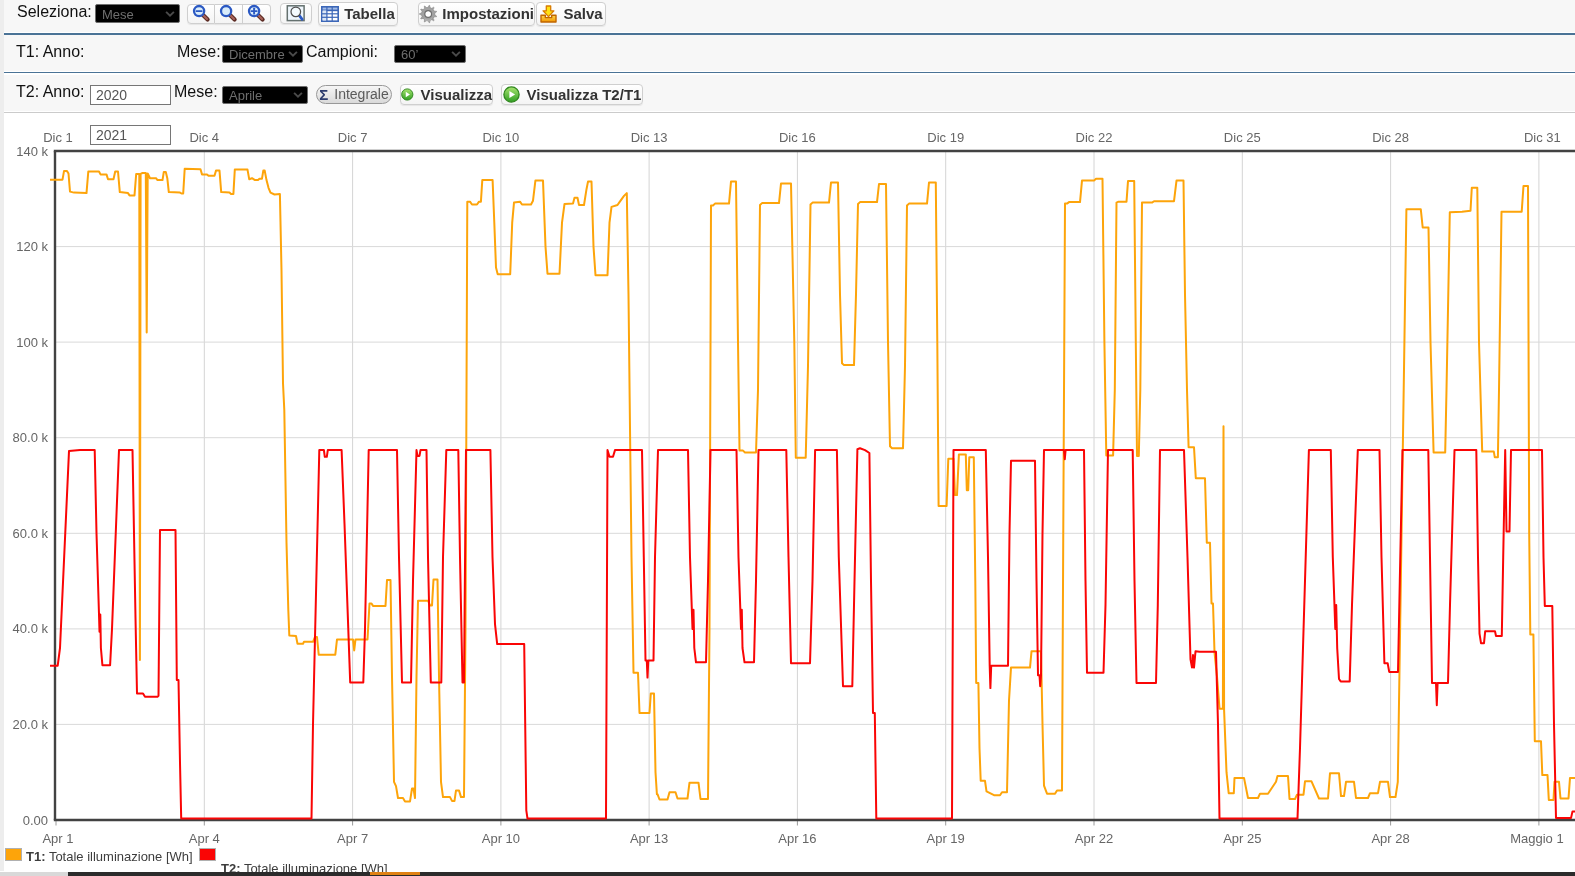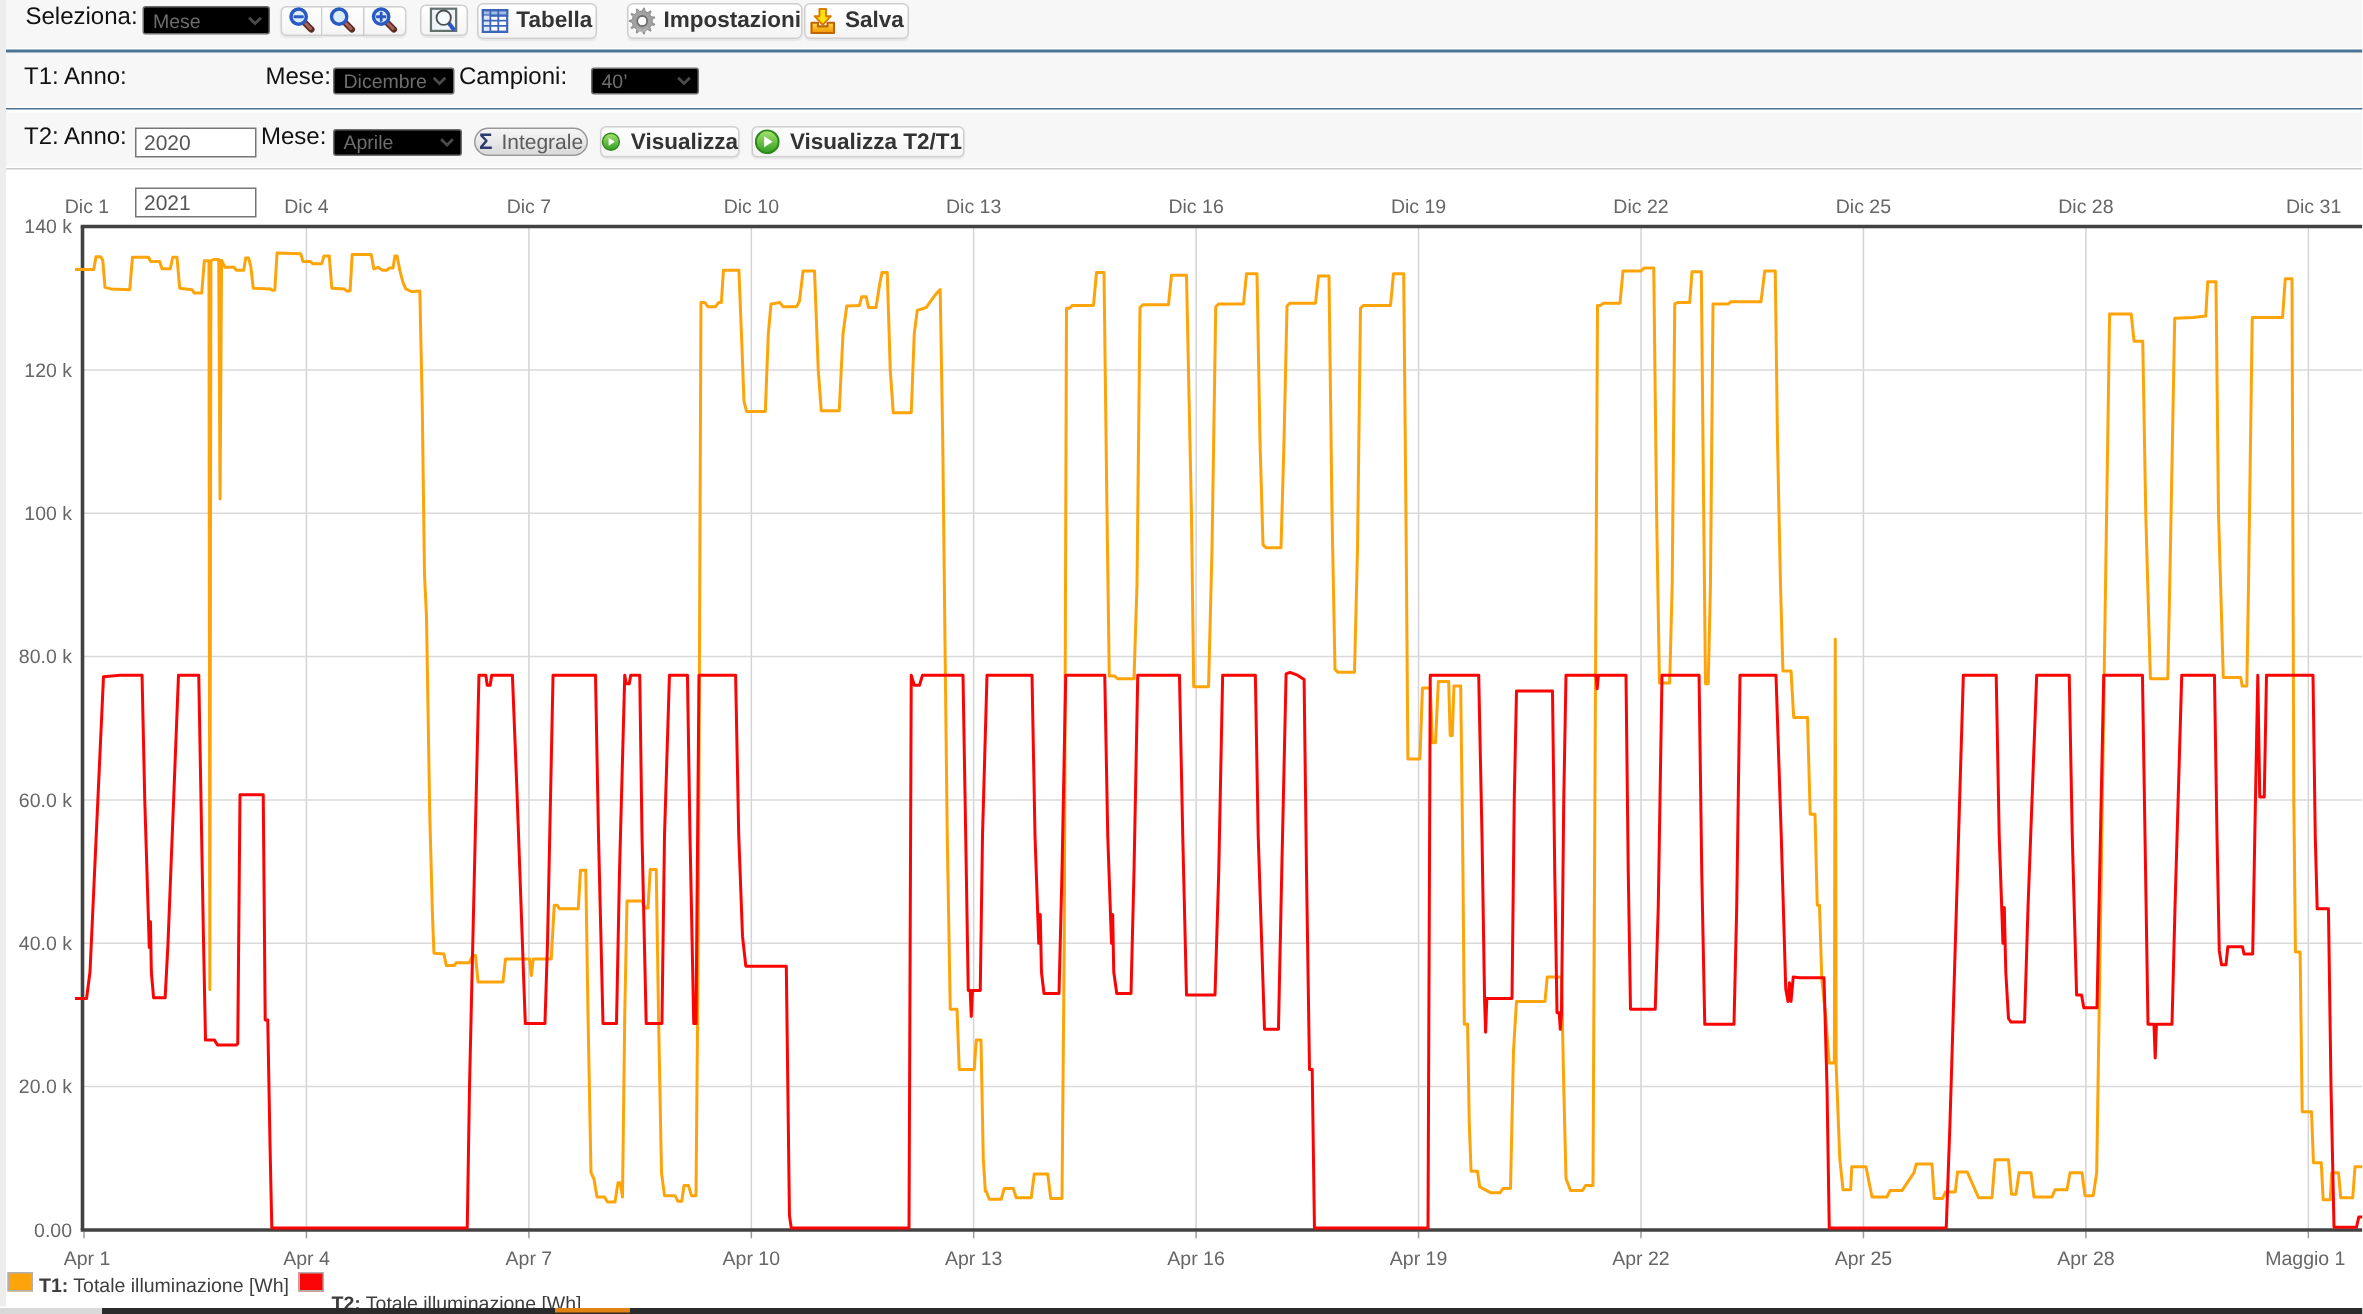--- a/index.html
+++ b/index.html
@@ -104,21 +104,21 @@
 <div class="inp" style="left:90px;top:43.5px;width:80.5px;height:20px;">2020</div>
 <span class="lbl" style="left:177px;top:42.5px;">Mese:</span>
 <div class="sel" style="left:222px;top:45px;width:81px;height:18px;">
     <span class="selt">Dicembre</span>
     <span class="chev" style="right:4px;"><svg width="10" height="7" viewBox="0 0 10 7">
         <polyline points="1.1,1.3 5,5.2 8.9,1.3" fill="none" stroke="#4a4a4a" stroke-width="1.9"></polyline>
       </svg></span>
   </div>
 <span class="lbl" style="left:306px;top:42.5px;">Campioni:</span>
 <div class="sel" style="left:394px;top:45px;width:72px;height:18px;">
-    <span class="selt">40’</span>
+    <span class="selt">60’</span>
     <span class="chev" style="right:4px;"><svg width="10" height="7" viewBox="0 0 10 7">
         <polyline points="1.1,1.3 5,5.2 8.9,1.3" fill="none" stroke="#4a4a4a" stroke-width="1.9"></polyline>
       </svg></span>
   </div>
 
 <span class="lbl" style="left:16px;top:83.3px;">T2: Anno:</span>
 <div class="inp" style="left:90px;top:84px;width:80.5px;height:20px;">2021</div>
 <span class="lbl" style="left:174px;top:83.3px;">Mese:</span>
 <div class="sel" style="left:222px;top:85.5px;width:86px;height:18px;">
     <span class="selt">Aprile</span>

